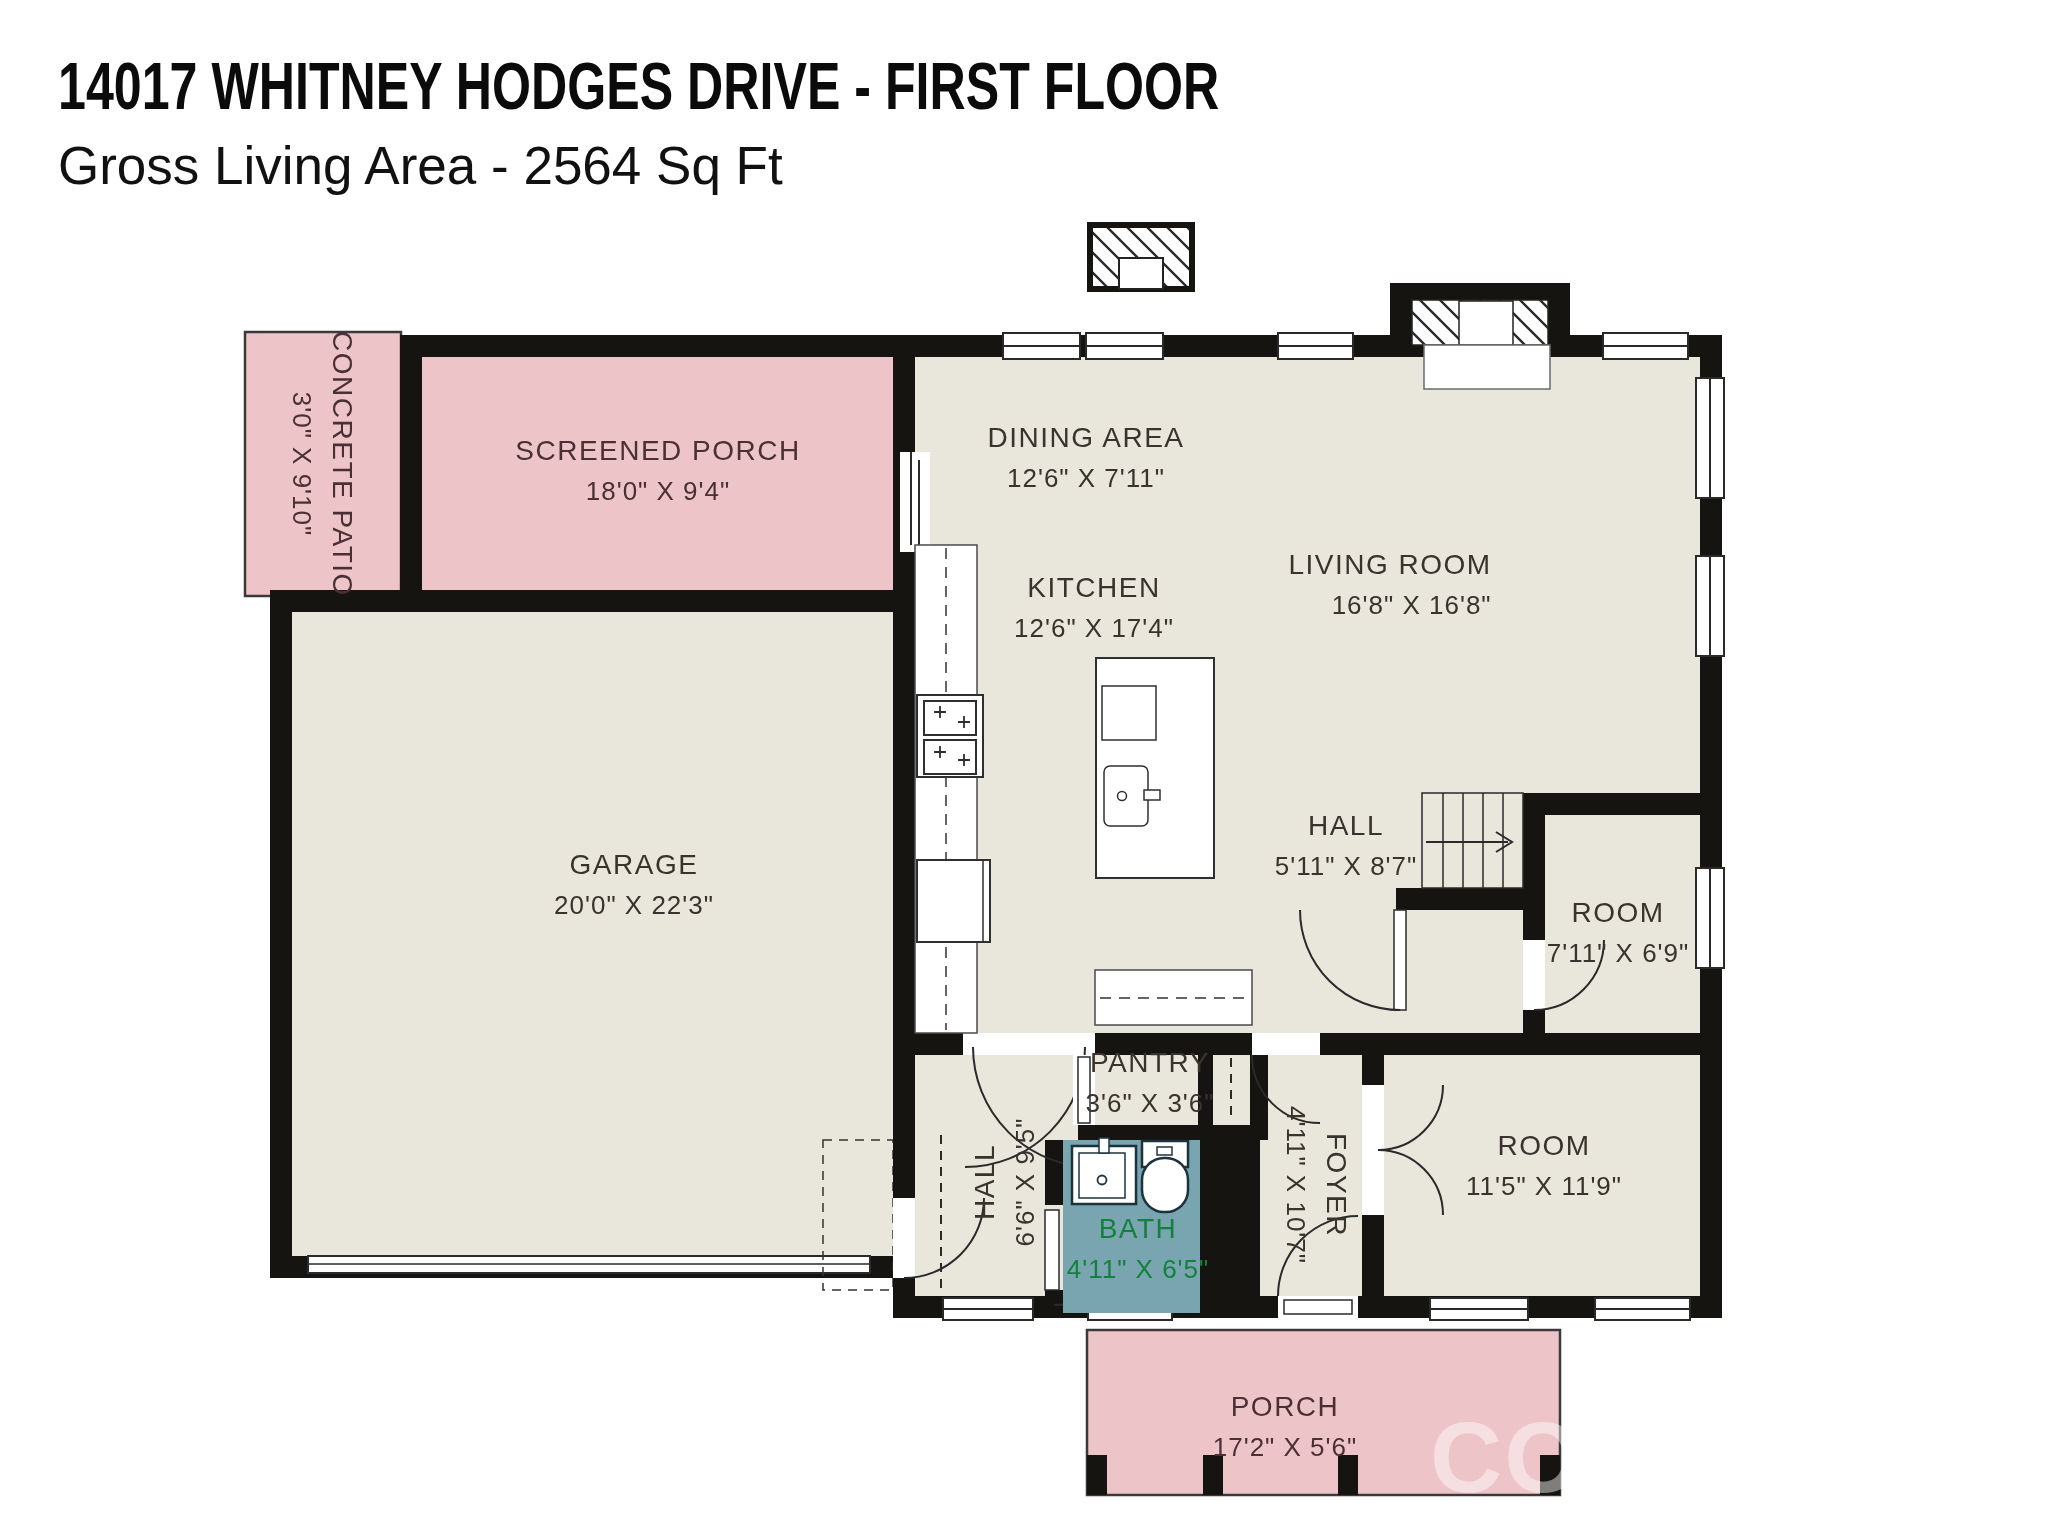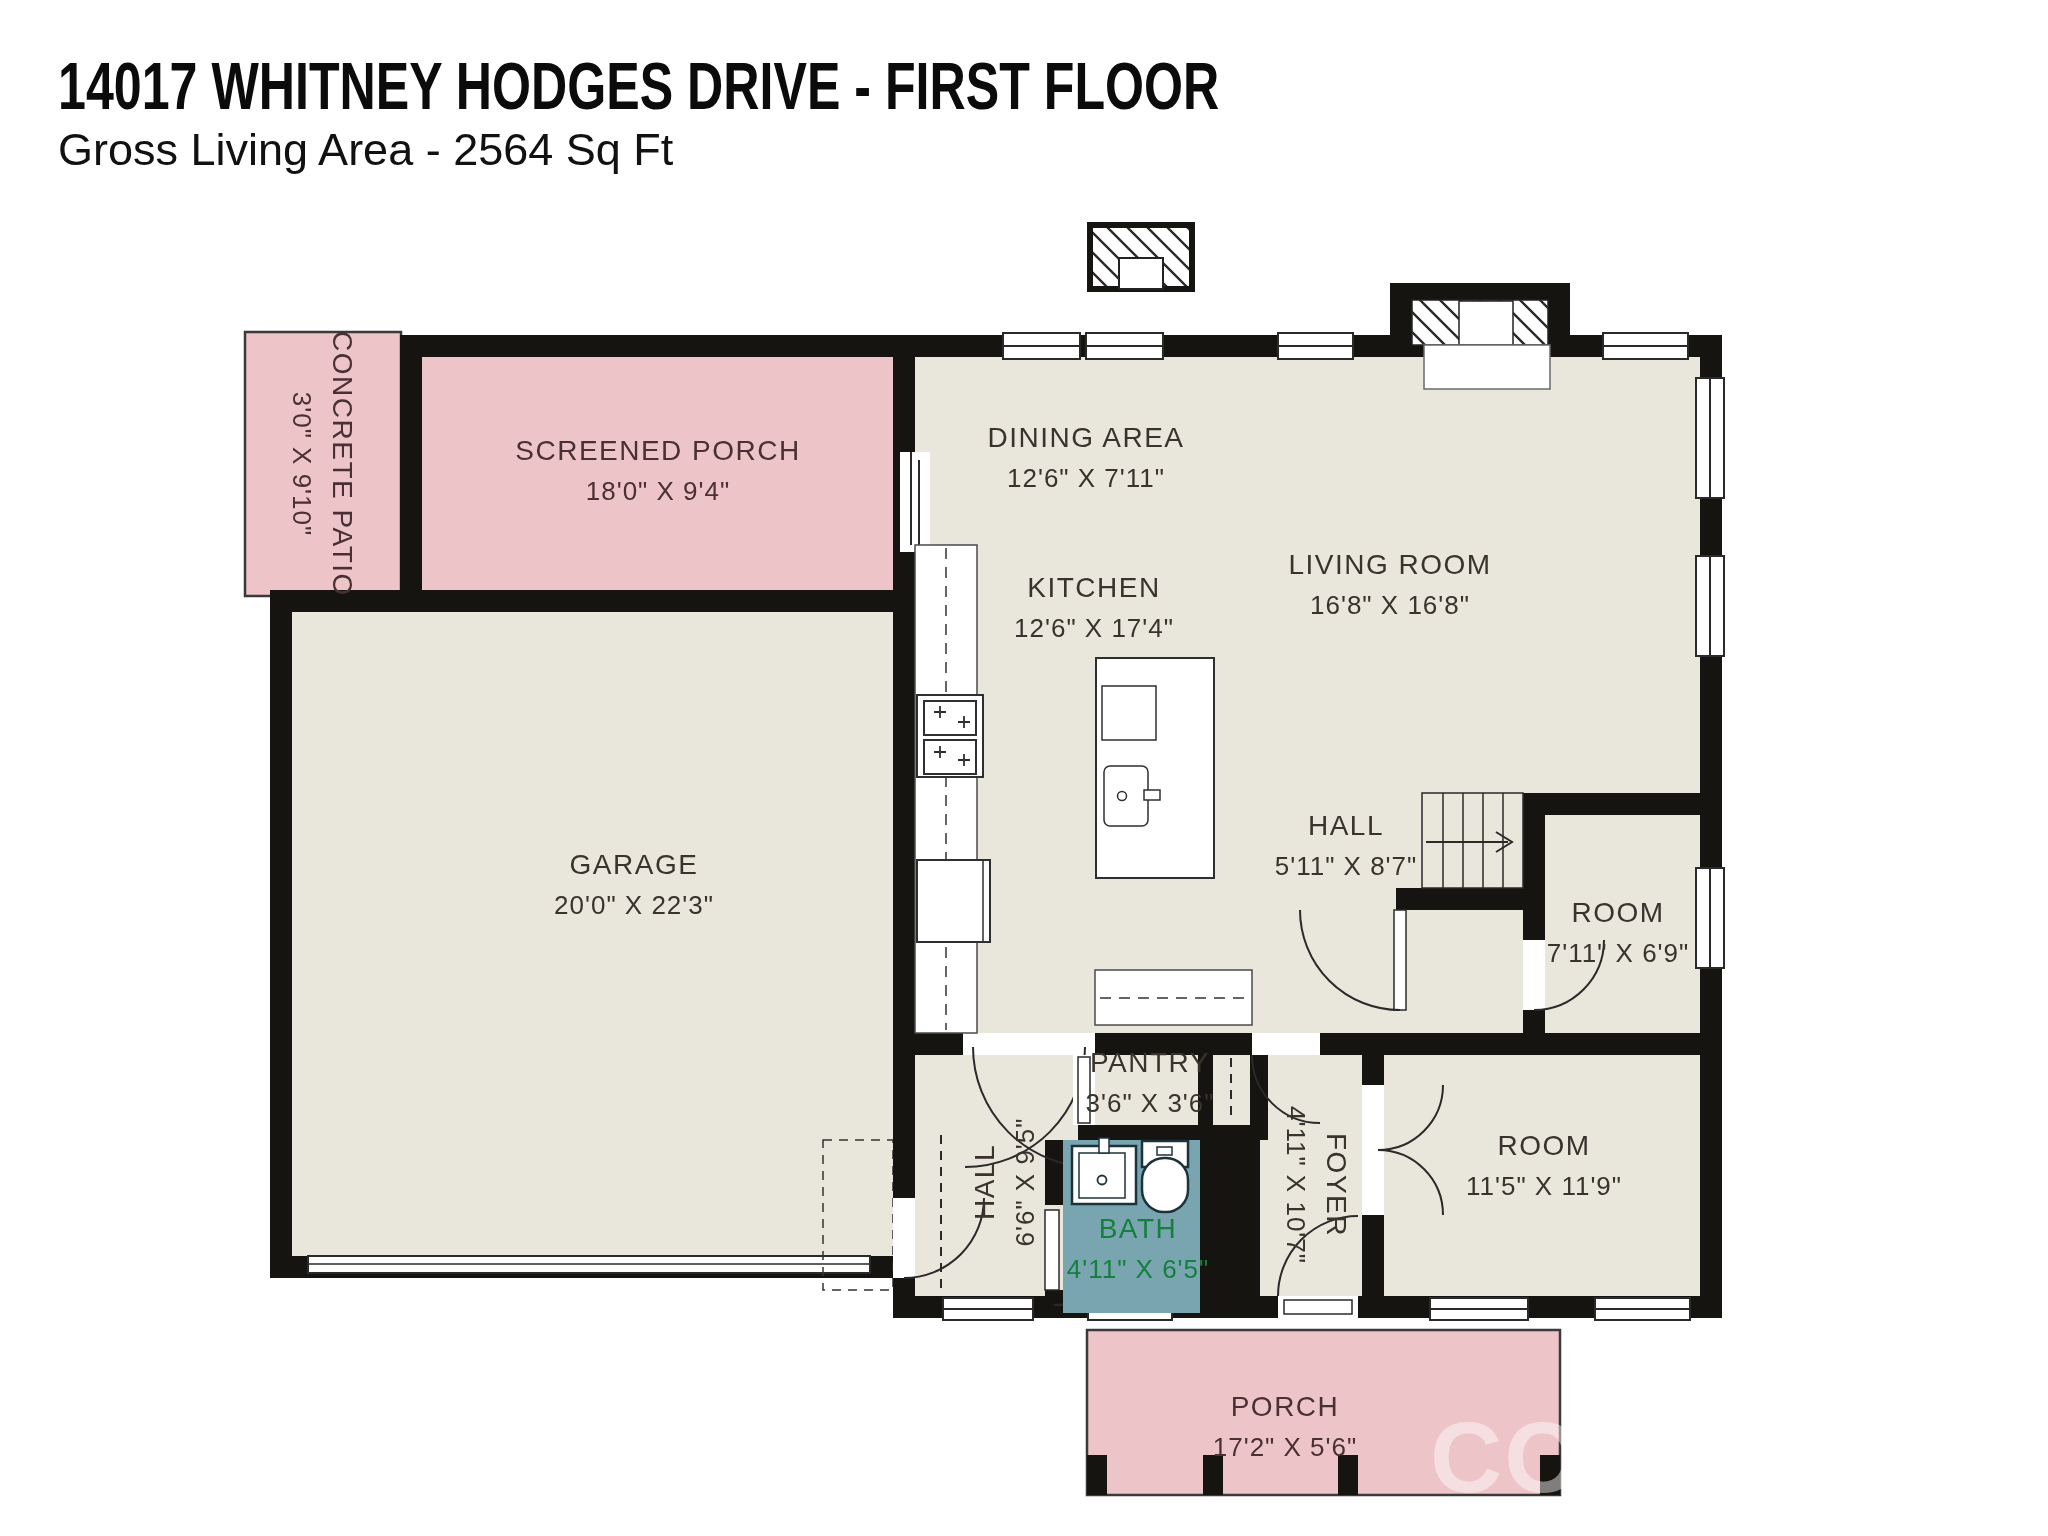--- a/index.html
+++ b/index.html
@@ -5,21 +5,21 @@
   html,body{margin:0;padding:0;}
   body{
     width:2048px;height:1536px;position:relative;background:#ffffff;
     font-family:"Liberation Sans", sans-serif;overflow:hidden;
   }
   .hdr{position:absolute;left:58px;top:48px;color:#0b0b0b;}
   .hdr .title{
     font-size:66px;font-weight:800;letter-spacing:0px;white-space:nowrap;
     transform:scaleX(0.76);transform-origin:left top;display:inline-block;
   }
-  .hdr .sub{font-size:45px;font-weight:400;color:#111;line-height:1.12;margin-top:1px;}
+  .hdr .sub{font-size:53px;font-weight:400;color:#111;line-height:1.12;margin-top:12px;}
   .plan{position:absolute;left:0;top:0;width:2048px;height:1525px;}
   svg.geom{position:absolute;left:0;top:0;}
   .lbl{
     position:absolute;transform:translate(-50%,-50%);
     text-align:center;color:#3a322d;font-size:28px;letter-spacing:1.5px;
     line-height:1.5;white-space:nowrap;z-index:5;
   }
   .lbl .dims{font-size:26px;letter-spacing:1px;}
   .lbl.rot90{transform:translate(-50%,-50%) rotate(90deg);}
   .lbl.rotm90{transform:translate(-50%,-50%) rotate(-90deg);}
@@ -249,21 +249,21 @@
   <div class="lbl" style="left:1086px;top:457px;">
     <div>DINING AREA</div>
     <div class="dims">12'6" X 7'11"</div>
   </div>
 
   <div class="lbl" style="left:1094px;top:607px;">
     <div>KITCHEN</div>
     <div class="dims">12'6" X 17'4"</div>
   </div>
 
-  <div class="lbl" style="left:1390px;top:584px;">
+  <div class="lbl" style="left:1390px;top:584px;text-align:right;">
     <div>LIVING ROOM</div>
     <div class="dims">16'8" X 16'8"</div>
   </div>
 
   <div class="lbl" style="left:634px;top:884px;">
     <div>GARAGE</div>
     <div class="dims">20'0" X 22'3"</div>
   </div>
 
   <div class="lbl" style="left:1346px;top:845px;">

